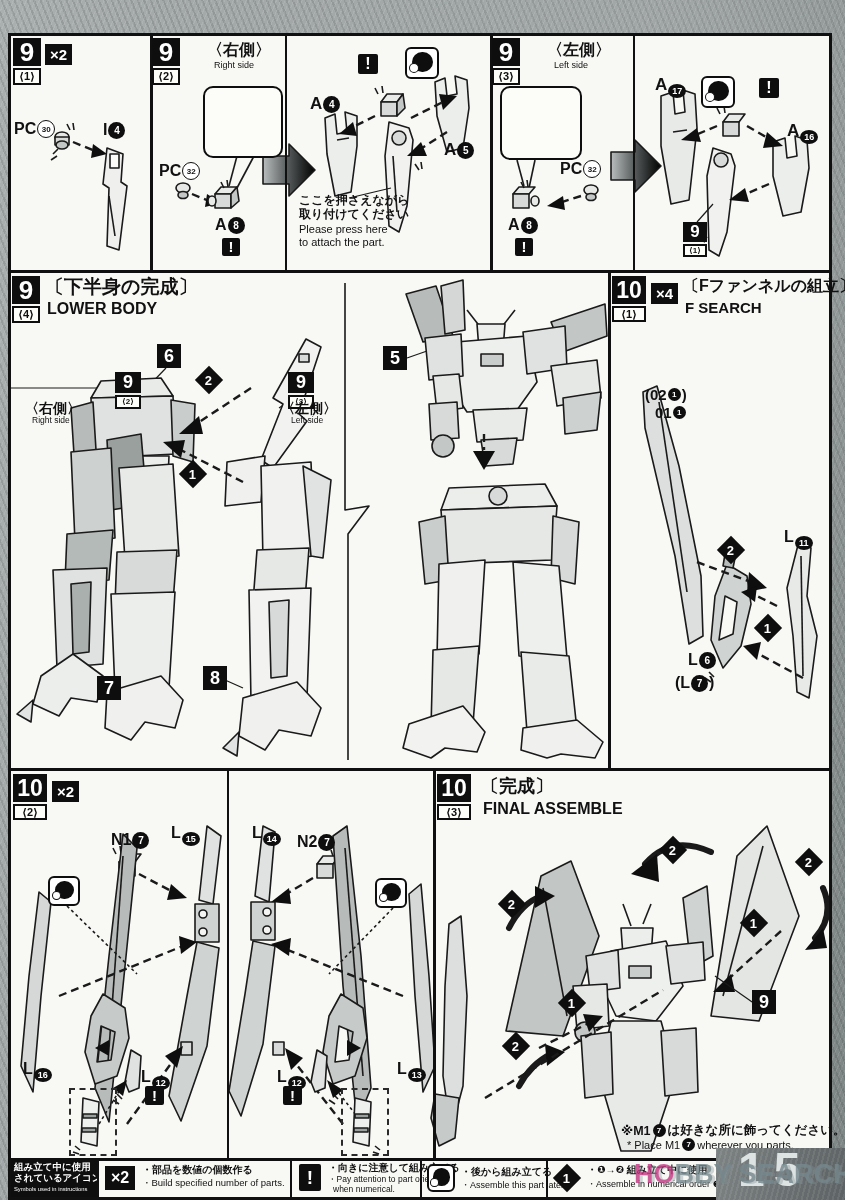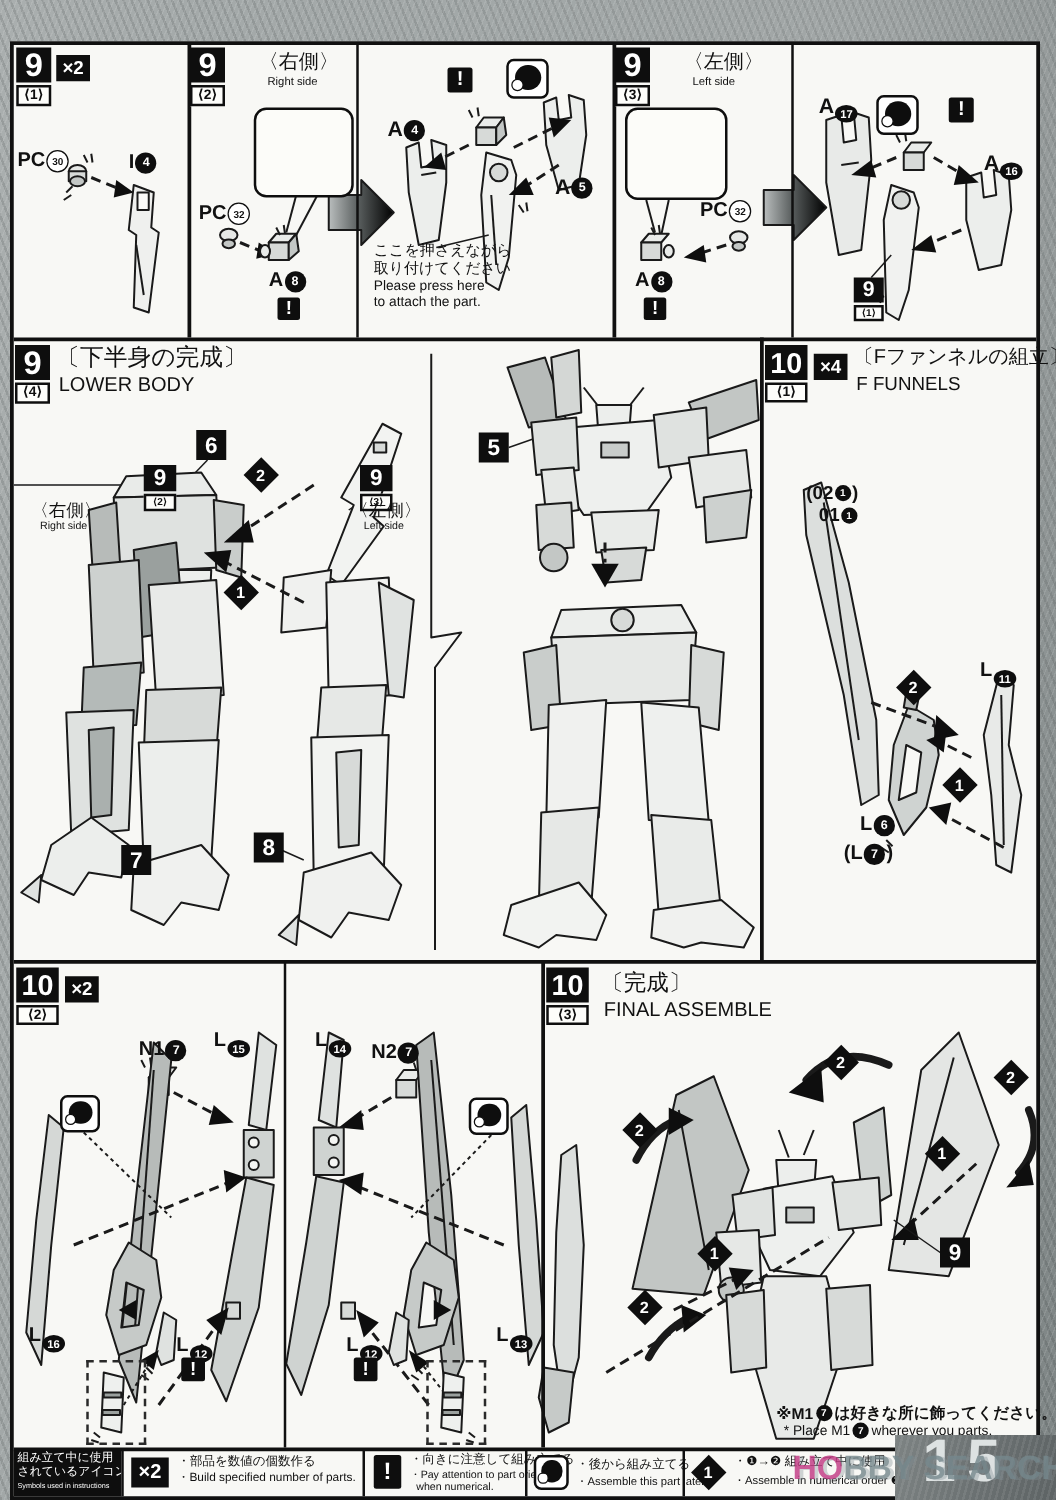--- a/index.html
+++ b/index.html
@@ -7,21 +7,21 @@
     font-family:"Liberation Sans","DejaVu Sans",sans-serif;color:#111;
     background:
       radial-gradient(ellipse at 80% 8%, rgba(255,255,255,.16), transparent 55%),
       repeating-linear-gradient(112deg, rgba(255,255,255,.10) 0 1px, transparent 1px 4px),
       repeating-linear-gradient(68deg, rgba(25,30,30,.13) 0 2px, transparent 2px 6px),
       linear-gradient(100deg,#aaafaf 0%,#9ba1a1 38%,#8d9393 72%,#7f8686 100%);}
   .page{position:absolute;left:8px;top:33px;width:824px;height:1167px;background:#f8f8f5;
     border:3px solid #101010;box-sizing:border-box;}
   .vl,.hl{position:absolute;background:#101010;}
   .t{position:absolute;white-space:nowrap;line-height:1.15;}
-  .b{font-weight:normal;}
+  .b{font-weight:bold;}
   .snum{position:absolute;background:#0e0e0e;color:#fff;font-weight:bold;text-align:center;}
   .ssub{position:absolute;background:#fdfdfa;border:2px solid #0e0e0e;color:#0e0e0e;font-weight:bold;
     text-align:center;box-sizing:border-box;}
   .qty{position:absolute;background:#0e0e0e;color:#fff;font-weight:bold;text-align:center;}
   .callout{position:absolute;background:#0e0e0e;color:#fff;font-weight:bold;text-align:center;
     width:24px;height:24px;font-size:18px;line-height:24px;}
   .exc{position:absolute;background:#0e0e0e;color:#fff;font-weight:bold;text-align:center;border-radius:2px;}
   .dia{position:absolute;background:#0e0e0e;display:flex;align-items:center;justify-content:center;
     transform:rotate(45deg);width:20px;height:20px;}
   .dia b{transform:rotate(-45deg);color:#fff;font-size:13px;}
@@ -472,21 +472,21 @@
         <b>1</b>
       </div>
   <div class="callout" style="left:86px;top:640px">7</div>
   <div class="callout" style="left:192px;top:630px">8</div>
   <div class="callout" style="left:372px;top:310px">5</div>
 
   <div class="snum" style="left:601px;top:240px;width:34px;height:28px;font-size:23px;line-height:28px">10</div>
   <div class="ssub" style="left:601px;top:270px;width:34px;height:16px;font-size:11px;line-height:12px">⟨1⟩</div>
   <div class="qty" style="left:640px;top:247px;width:27px;height:21px;font-size:15px;line-height:21px">×4</div>
   <div class="t b" style="left:672px;top:241px;font-size:16px">〔Fファンネルの組立〕</div>
-  <div class="t b" style="left:674px;top:263px;font-size:15px">F FUNNELS</div>
+  <div class="t b" style="left:674px;top:263px;font-size:15px">F SEARCH</div>
   <div class="plbl" style="left:634px;top:350px;font-size:15px">
     <span>(02</span>
     <span class="bn sm">1</span>
     <span>)</span>
   </div>
   <div class="plbl" style="left:644px;top:368px;font-size:15px">
     <span>01</span>
     <span class="bn sm">1</span>
   </div>
   <div class="dia" style="left:710px;top:504px">

